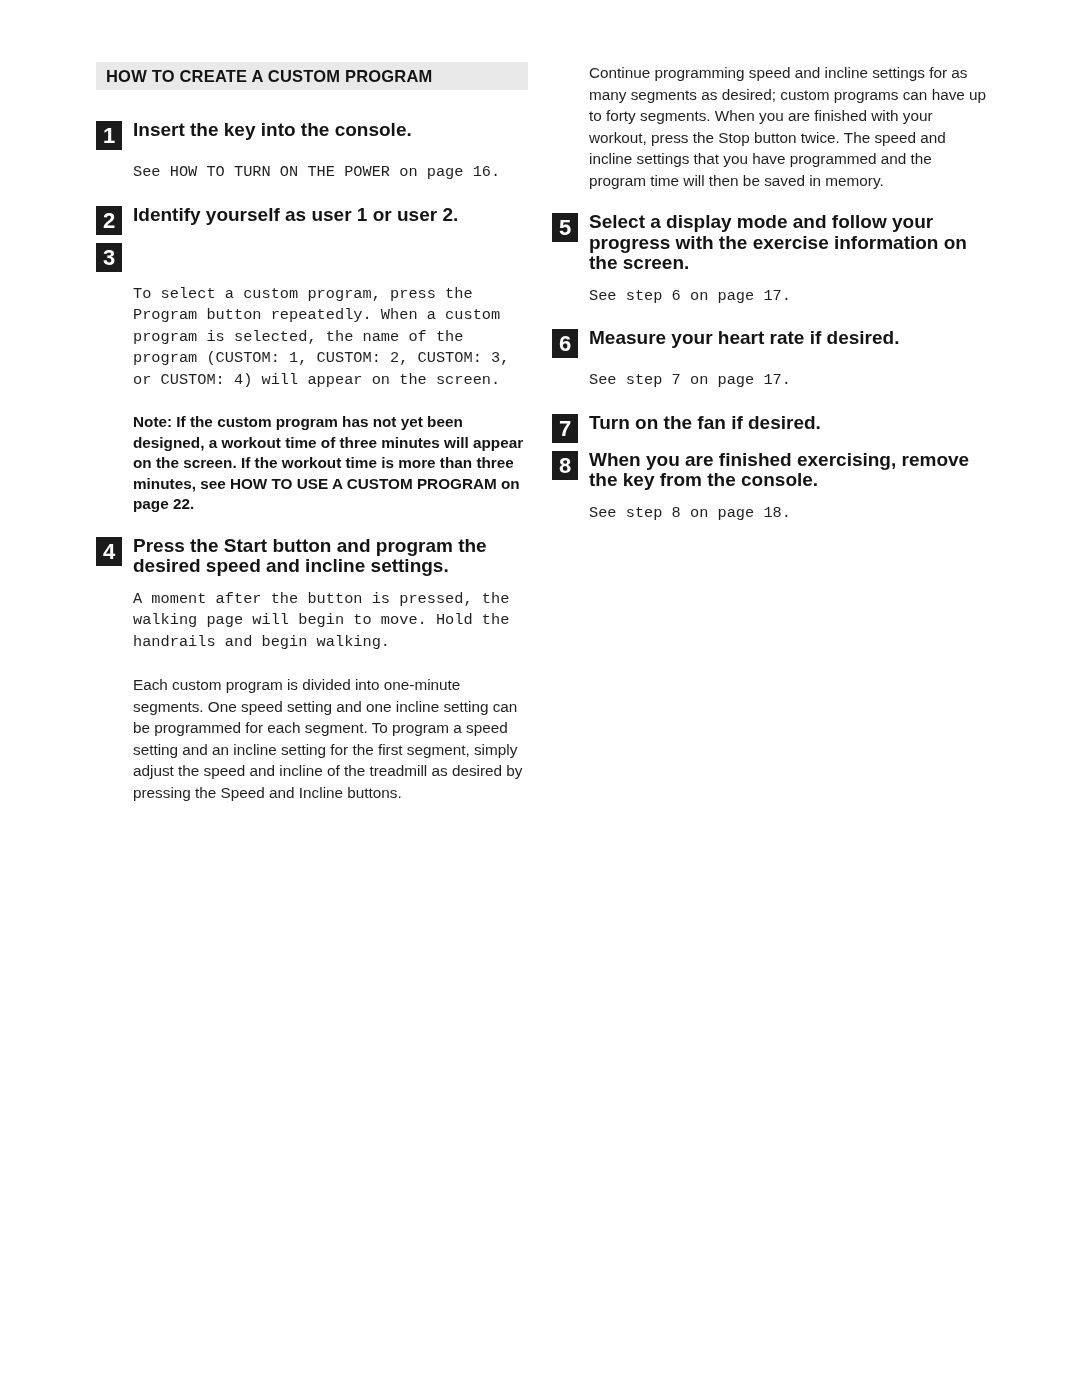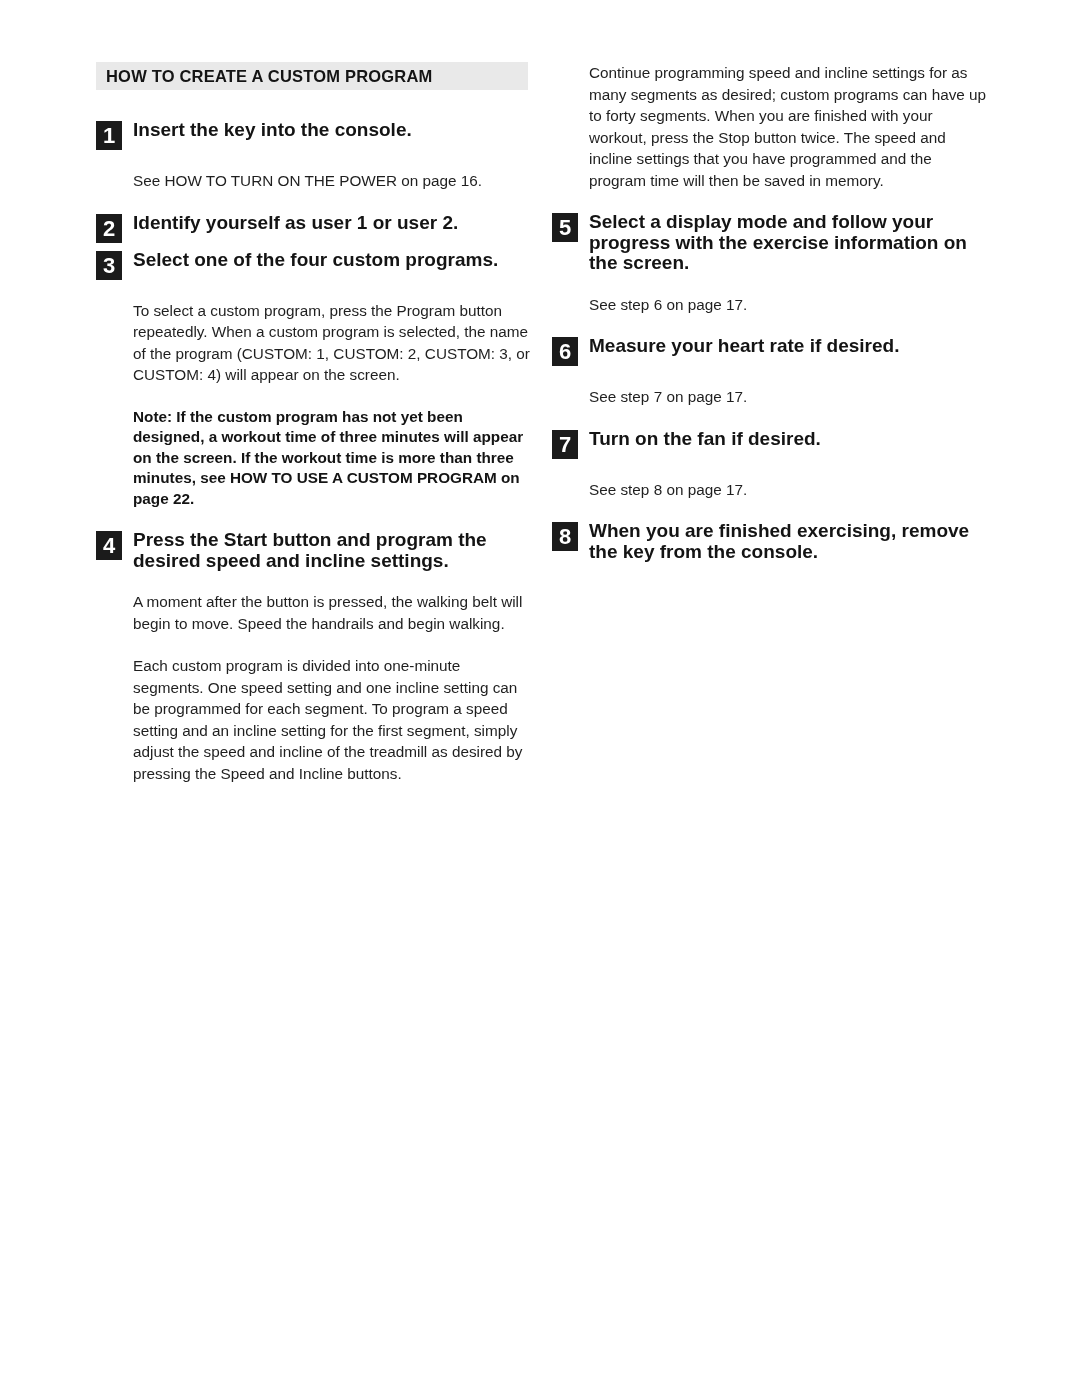--- a/index.html
+++ b/index.html
@@ -84,21 +84,21 @@
     font-size: 15.3px;
     line-height: 21.5px;
     color: #1f1f1f;
   }
   .body-text.note {
     font-weight: bold;
     color: #141414;
     line-height: 20.5px;
     margin-top: 13px;
   }
-  .step + .body-text { margin-top: 20px; }
+  .step + .body-text { margin-top: 12px; font-family: Liberation Mono, monospace; }
 
   
   .page-number {
     position: absolute;
     left: 0;
     top: 1327px;
     width: 1080px;
     text-align: center;
     font-size: 12px;
     font-weight: bold;
@@ -122,30 +122,29 @@
     </div>
     <p class="body-text">See HOW TO TURN ON THE POWER on page 16.</p>
 
     <div class="step">
       <div class="step-badge">2</div>
       <div class="step-title">Identify yourself as user 1 or user 2.</div>
     </div>
 
     <div class="step">
       <div class="step-badge">3</div>
-      <div class="step-title">Select one of the four custom programs.</div>
     </div>
     <p class="body-text">To select a custom program, press the Program button repeatedly. When a custom program is selected, the name of the program (CUSTOM: 1, CUSTOM: 2, CUSTOM: 3, or CUSTOM: 4) will appear on the screen.</p>
     <p class="body-text note">Note: If the custom program has not yet been designed, a workout time of three minutes will appear on the screen. If the workout time is more than three minutes, see HOW TO USE A CUSTOM PROGRAM on page 22.</p>
 
     <div class="step">
       <div class="step-badge">4</div>
       <div class="step-title">Press the Start button and program the desired speed and incline settings.</div>
     </div>
-    <p class="body-text">A moment after the button is pressed, the walking belt will begin to move. Speed the handrails and begin walking.</p>
+    <p class="body-text">A moment after the button is pressed, the walking page will begin to move. Hold the handrails and begin walking.</p>
     <p class="body-text">Each custom program is divided into one-minute segments. One speed setting and one incline setting can be programmed for each segment. To program a speed setting and an incline setting for the first segment, simply adjust the speed and incline of the treadmill as desired by pressing the Speed and Incline buttons.</p>
 
   </div>
 
   <div class="col col-right">
 
 
     <p class="body-text" style="margin-left:37px;">Continue programming speed and incline settings for as many segments as desired; custom programs can have up to forty segments. When you are finished with your workout, press the Stop button twice. The speed and incline settings that you have programmed and the program time will then be saved in memory.</p>
 
     <div class="step">
@@ -157,24 +156,24 @@
     <div class="step">
       <div class="step-badge">6</div>
       <div class="step-title">Measure your heart rate if desired.</div>
     </div>
     <p class="body-text">See step 7 on page 17.</p>
 
     <div class="step">
       <div class="step-badge">7</div>
       <div class="step-title">Turn on the fan if desired.</div>
     </div>
-    <p class="body-text">See step 8 on page 17.</p>
 
     <div class="step">
       <div class="step-badge">8</div>
       <div class="step-title">When you are finished exercising, remove the key from the console.</div>
     </div>
+    <p class="body-text">See step 8 on page 18.</p>
 
   </div>
 
   <div class="page-number">21</div>
 
 </div>
 
 </body></html>

